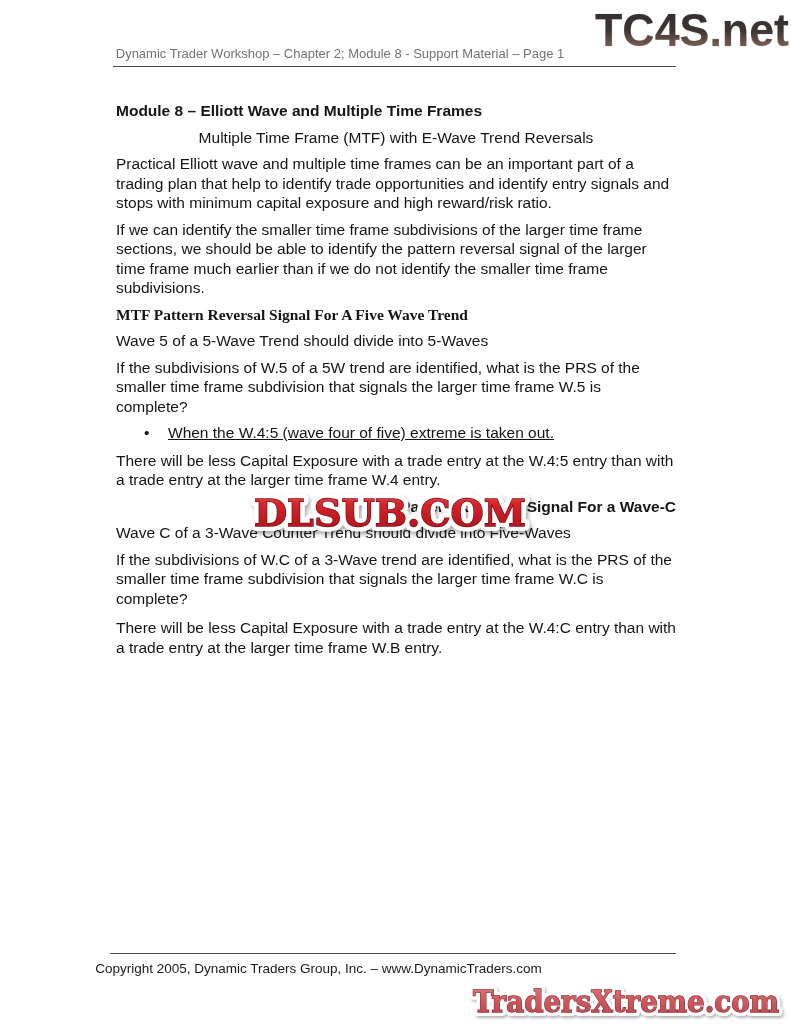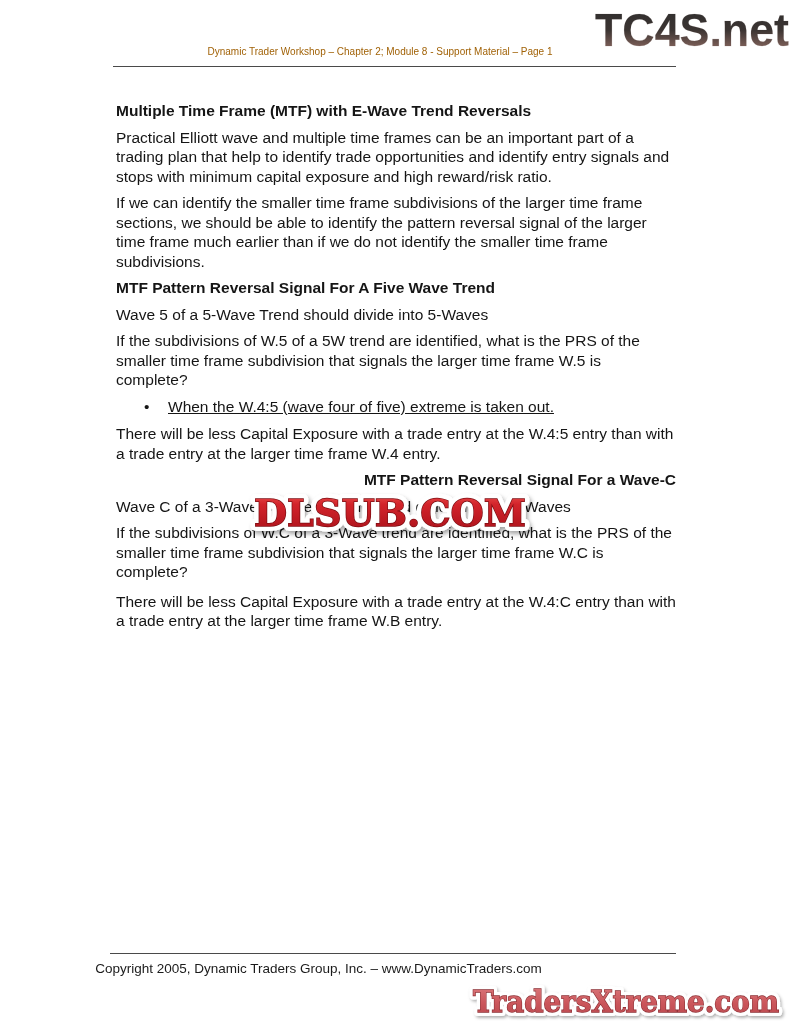--- a/index.html
+++ b/index.html
@@ -4,37 +4,37 @@
 <style>
   html,body{margin:0;padding:0;}
   body{
     width:791px;height:1024px;position:relative;overflow:hidden;
     background:#ffffff;color:#151515;
     font-family:"Liberation Sans", sans-serif;
   }
   
   .header-title{
     position:absolute;top:46px;left:0;width:680px;
-    text-align:center;font-size:10px;color:#a16207;padding-left:40px;
+    text-align:center;font-size:13px;color:#737373;
   }
   .header-rule{
     position:absolute;top:66px;left:113px;width:563px;height:0;
     border-top:1px solid #4a4a4a;
   }
   .tc4s-logo{position:absolute;top:4px;left:592px;width:200px;height:50px;}
   
   .content{
     position:absolute;left:116px;top:94px;width:560px;
     font-size:15.5px;line-height:19.5px;
   }
   .content p{margin:7px 0 0 0;}
   .chapter-title{white-space:pre-wrap;font-weight:bold;margin:0;}
   .module-title{font-weight:bold;margin:7.5px 0 0 0;}
-  .h-mtf{font-weight:bold;margin:35px 0 0 0;}
-  .h-sec2{font-weight:bold;margin:26px 0 0 0;}
+  .h-mtf{font-weight:normal;margin:35px 0 0 0;text-align:center;}
+  .h-sec2{font-weight:bold;margin:26px 0 0 0;font-family:Liberation Serif, serif;}
   .sub-sec2{margin:0;}
   .h-sec3{font-weight:bold;margin:36px 0 0 0;text-align:right;}
   .sub-sec3{margin:7.5px 0 0 0;}
   .bullet{margin:5px 0 0 0;padding-left:52px;position:relative;text-decoration:underline;}
   .bullet::before{content:"\2022";position:absolute;left:28px;top:0;}
   .after-bullet{margin-top:8px !important;}
   .after-bullet3{margin-top:10px !important;}
   
   .dlsub-wm{position:absolute;left:238px;top:484px;width:305px;height:62px;pointer-events:none;}
   .tx-logo{position:absolute;left:461px;top:978px;width:330px;height:46px;}
@@ -60,20 +60,21 @@
       <stop offset="0%" stop-color="#2e2e2e"></stop>
       <stop offset="50%" stop-color="#3b3432"></stop>
       <stop offset="100%" stop-color="#9e756c"></stop>
     </linearGradient>
   </defs>
   <text x="100" y="42" text-anchor="middle" font-family="Liberation Sans, sans-serif" font-weight="bold" font-size="46" textLength="194" lengthAdjust="spacingAndGlyphs" fill="url(#tc4sGrad)" stroke="#d8d2d0" stroke-width="0.5" paint-order="stroke">TC4S.net</text>
 </svg>
 
 <div class="content">
 
+  <p class="module-title">Module 8 – Elliott Wave and Multiple Time Frames</p>
 
   <p class="h-mtf">Multiple Time Frame (MTF) with E-Wave Trend Reversals</p>
   <p>Practical Elliott wave and multiple time frames can be an important part of a trading plan that help to identify trade opportunities and identify entry signals and stops with minimum capital exposure and high reward/risk ratio.</p>
   <p>If we can identify the smaller time frame subdivisions of the larger time frame sections, we should be able to identify the pattern reversal signal of the larger time frame much earlier than if we do not identify the smaller time frame subdivisions.</p>
 
   <p class="h-sec2">MTF Pattern Reversal Signal For A Five Wave Trend</p>
   <p class="sub-sec2">Wave 5 of a 5-Wave Trend should divide into 5-Waves</p>
   <p>If the subdivisions of W.5 of a 5W trend are identified, what is the PRS of the smaller time frame subdivision that signals the larger time frame W.5 is complete?</p>
   <p class="bullet">When the W.4:5 (wave four of five) extreme is taken out.</p>
   <p class="after-bullet">There will be less Capital Exposure with a trade entry at the W.4:5 entry than with a trade entry at the larger time frame W.4 entry.</p>

